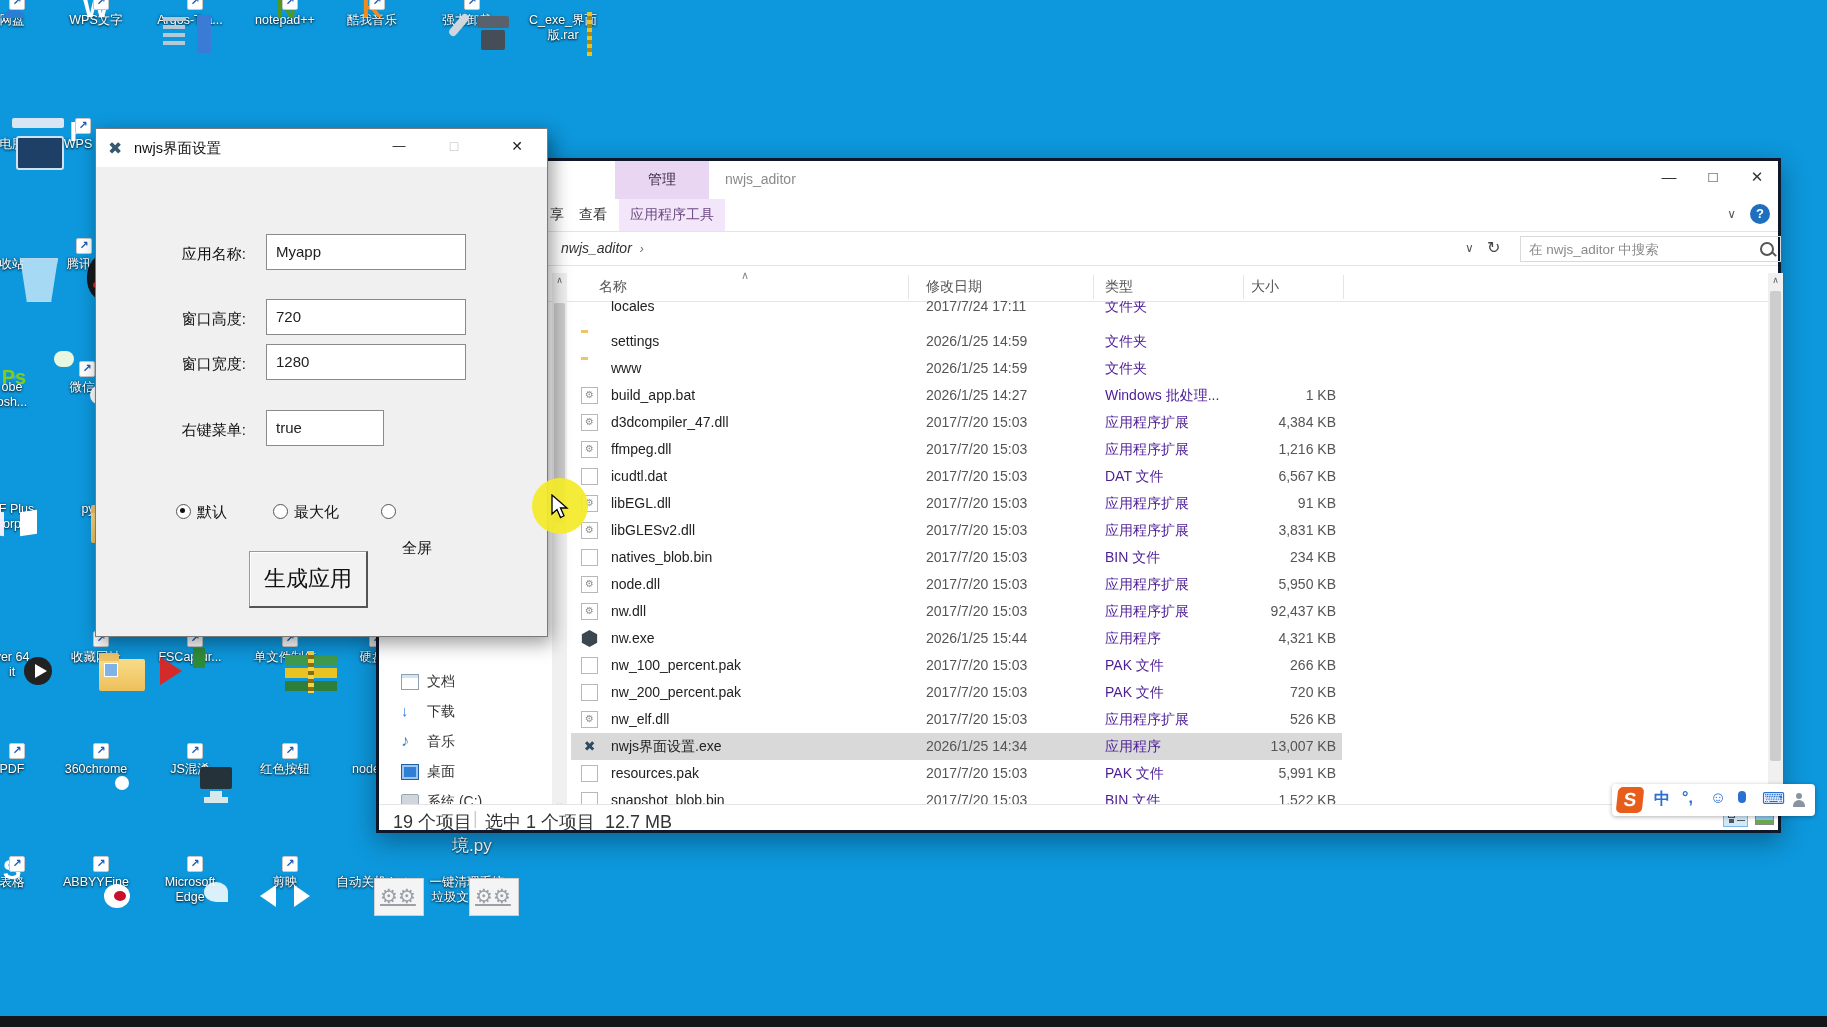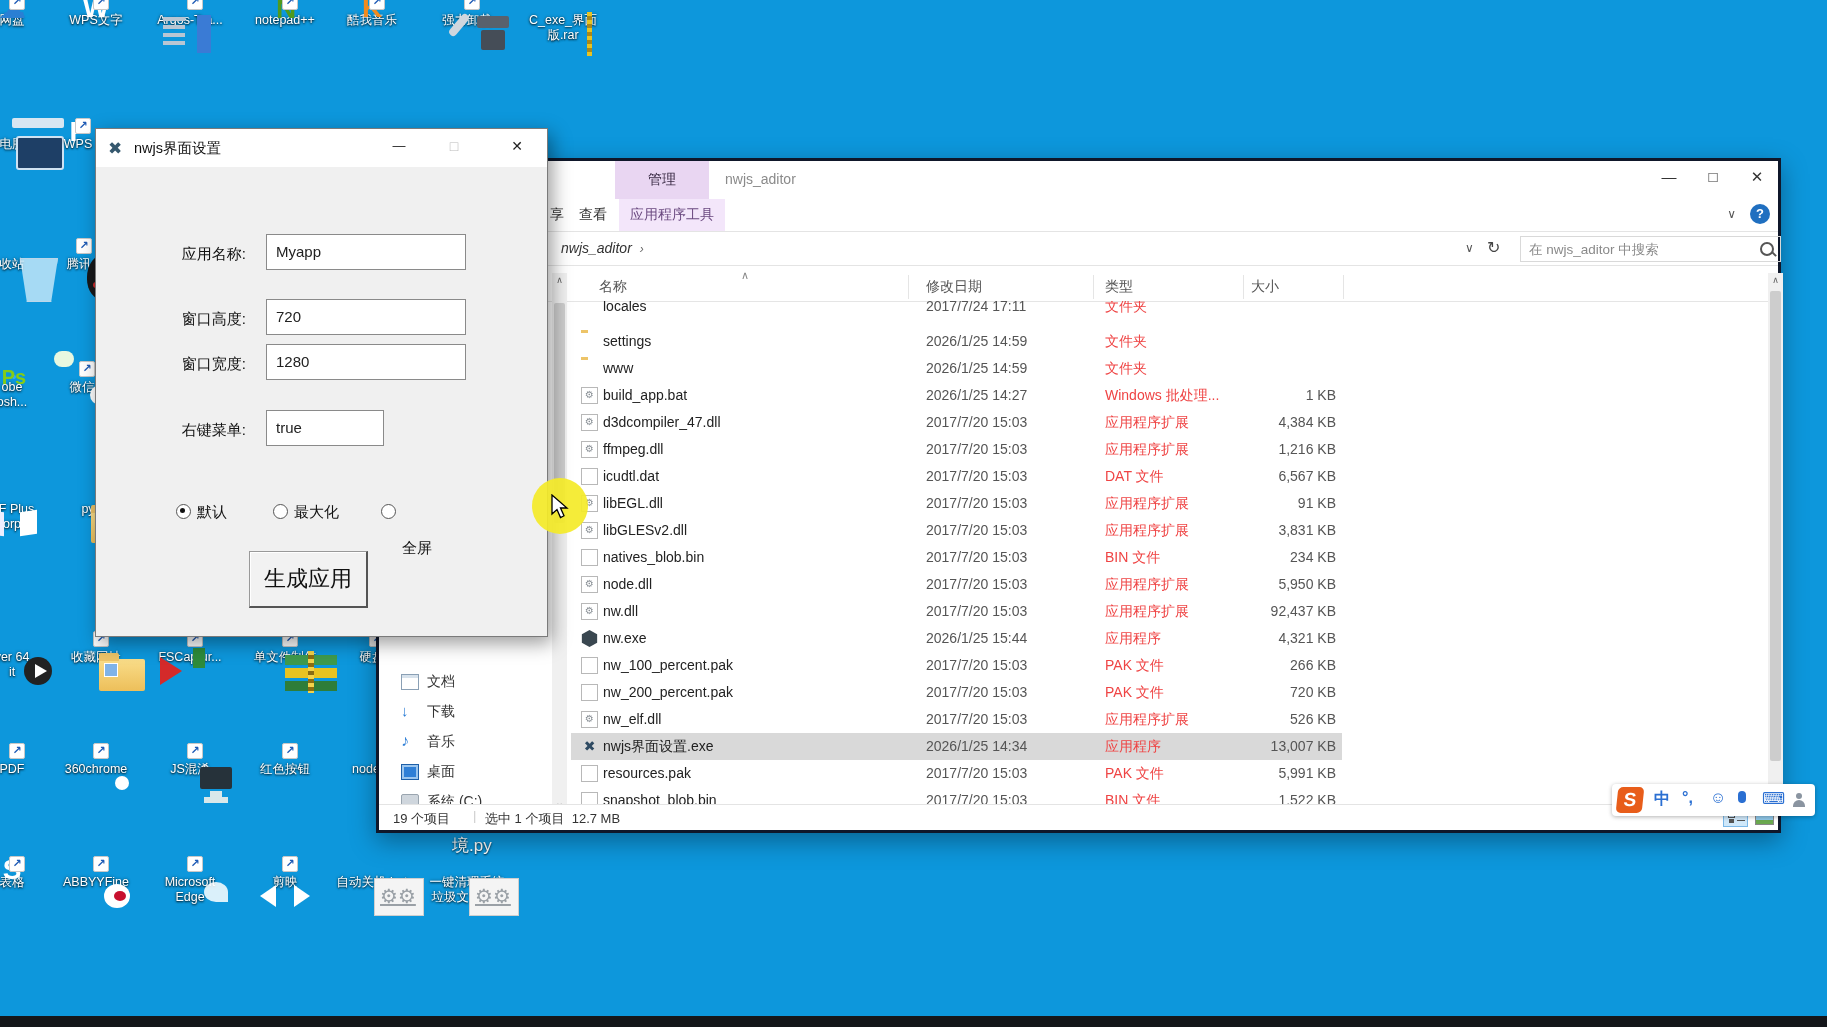--- a/index.html
+++ b/index.html
@@ -90,35 +90,35 @@
   .searchbox .ph{position:absolute;left:8px;top:4px;font-size:13.5px;color:#8a8a8a;}
   .mag{position:absolute;right:6px;top:5px;width:10px;height:10px;border:2px solid #555;border-radius:50%;}
   .mag:after{content:"";position:absolute;left:9px;top:9px;width:6px;height:2px;background:#555;transform:rotate(45deg);}
   .ex-cols{position:absolute;left:0;top:112px;right:0;height:28px;background:#fff;border-bottom:1px solid #e5e5e5;
            font-size:14px;color:#555;}
   .colh{position:absolute;top:5px;} .colsep{position:absolute;top:2px;width:1px;height:24px;background:#e5e5e5;}
   .sortcaret{position:absolute;left:362px;top:-4px;color:#888;font-size:11px;}
   .rows{position:absolute;left:0;top:140px;right:0;height:513px;overflow:hidden;}
   .frow{position:absolute;left:0;width:100%;height:27px;font-size:14px;color:#333;}
   .frow .sel{position:absolute;left:192px;right:436px;top:0;bottom:0;background:#d9d9d9;}
-  .fname{position:absolute;left:224px;top:5px;color:#222;white-space:nowrap;}
+  .fname{position:absolute;left:232px;top:5px;color:#222;white-space:nowrap;}
   .fdate{position:absolute;left:547px;top:5px;color:#555;}
-  .ftype{position:absolute;left:726px;top:5px;color:#ef4444;white-space:nowrap;}
+  .ftype{position:absolute;left:726px;top:5px;color:#4c1d95;white-space:nowrap;}
   .fsize{position:absolute;left:800px;width:157px;top:5px;color:#555;text-align:right;}
   .fico{position:absolute;left:202px;top:5px;width:17px;height:17px;}
   .fi-folder{background:linear-gradient(#f9dd8a,#edbf5a);border-radius:1px;position:relative;}
   .fi-folder:before{content:"";position:absolute;left:0;top:-3px;width:7px;height:3px;background:#edc468;}
   .fi-page{background:#fff;border:1px solid #b8b8b8;box-sizing:border-box;}
   .fi-gear{background:#fff;border:1px solid #b8b8b8;box-sizing:border-box;color:#8a9096;font-size:10px;line-height:14px;text-align:center;}
   .fi-hex{background:#3a4750;clip-path:polygon(50% 0,95% 25%,95% 75%,50% 100%,5% 75%,5% 25%);}
   .fi-x{color:#2e4a62;font-weight:bold;font-size:14px;line-height:16px;text-align:center;}
   .scroll{position:absolute;width:15px;background:#f0f0f0;}
   .scroll .ar{position:absolute;left:0;width:15px;height:15px;color:#606060;font-size:9px;text-align:center;line-height:15px;}
   .scroll .thumb{position:absolute;left:2px;width:11px;background:#cdcdcd;border-radius:2px;}
-  .ex-status{position:absolute;left:0;right:0;bottom:0;height:25px;background:#fff;border-top:1px solid #e4e4e4;font-size:13px;color:#333;}
+  .ex-status{position:absolute;left:0;right:0;bottom:0;height:25px;background:#fff;border-top:1px solid #e4e4e4;font-size:18px;color:#333;}
   .ex-status .s1{position:absolute;left:14px;top:5px;} .ex-status .s2{position:absolute;left:106px;top:5px;text-align:right;}
   .ex-status .sep{position:absolute;left:94px;top:3px;color:#ccc;}
   .viewbtn{position:absolute;top:3px;width:25px;height:19px;box-sizing:border-box;border:1px solid transparent;}
   .viewbtn.active{background:#cfe8fa;border-color:#7ab8e8;}
   .vb-list{position:absolute;left:4px;top:3px;width:5px;height:4px;border:1px solid #555;box-shadow:0 6px 0 -1px #555;}
   .vb-list:after{content:"";position:absolute;left:8px;top:1px;width:8px;height:1px;background:#555;box-shadow:0 6px 0 #555;}
   .vb-img{position:absolute;left:3px;top:3px;width:17px;height:11px;background:linear-gradient(180deg,#8ec6e8 60%,#6aa84f 60%);border:1px solid #888;}
   .side-item{position:absolute;left:14px;font-size:14px;color:#333;}
   .side-item .si{position:absolute;left:8px;top:1px;width:16px;height:14px;}
   .side-item .st{position:absolute;left:34px;top:0;white-space:nowrap;}

